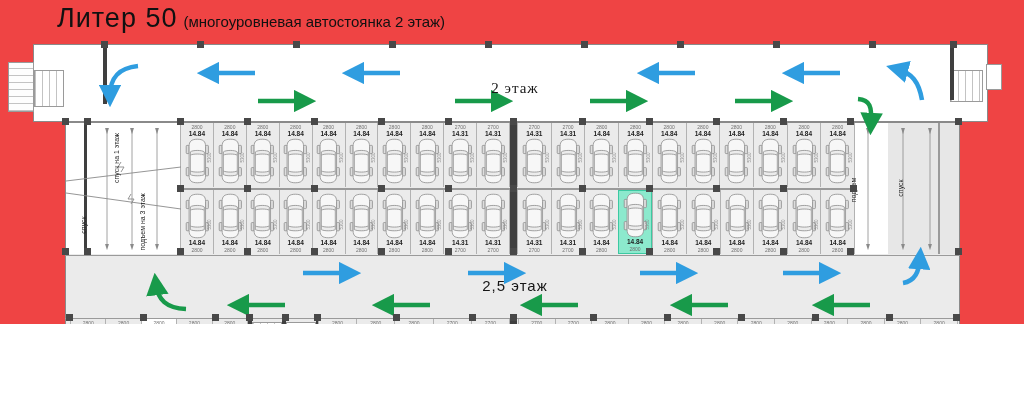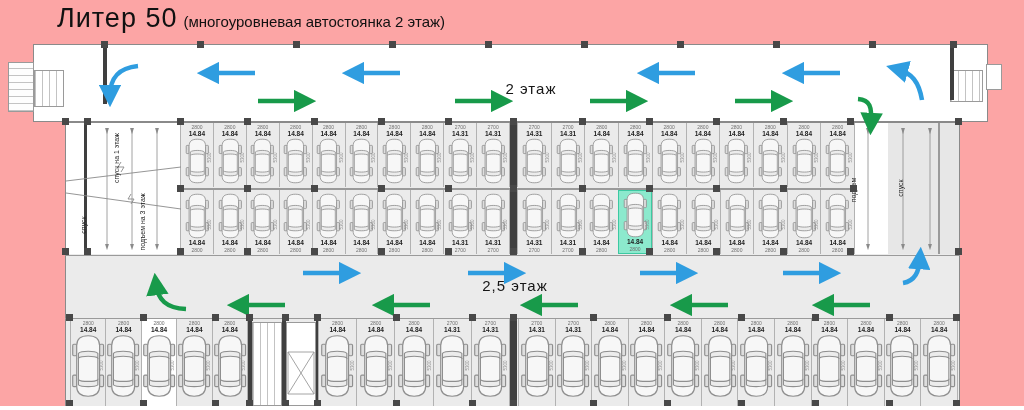--- a/index.html
+++ b/index.html
@@ -1,16 +1,16 @@
 <!DOCTYPE html>
 <html style="--blue: #2f9de0; --green: #189a4a; --hl: #8ce9cd; --hlb: #3cc9a2;"><head>
 <meta charset="utf-8">
 <style>
   html,body{margin:0;padding:0;background:#fff;}
-  #stage{position:relative;width:1024px;height:406px;background:#fca5a5;overflow:hidden;
+  #stage{position:relative;width:1024px;height:324px;background:#ef4444;overflow:hidden;
          font-family:"Liberation Sans",sans-serif;}
   
   #title{position:absolute;left:57px;top:3px;white-space:nowrap;color:#111;}
   #title .main{font-size:27px;font-weight:500;letter-spacing:1px;}
   #title .sub{font-size:15px;font-weight:400;margin-left:6px;}
   
   .rect{position:absolute;box-sizing:border-box;}
   #top-corridor{left:33px;top:44px;width:955px;height:78px;background:#fff;border:1px solid #8a8a8a;}
   #main-body{left:65px;top:122px;width:895px;height:286px;background:#ebebeb;border:1px solid #8a8a8a;}
   .whitezone{background:#fff;}
@@ -85,21 +85,21 @@
   <div class="rect darkwall" style="left:282px;top:320px;width:4px;height:88px;"></div>
   <div class="rect whitezone" style="left:286px;top:322px;width:30px;height:84px;border:1px solid #9a9a9a;"></div>
   <div class="rect darkwall" style="left:316px;top:320px;width:3px;height:88px;"></div>
 
   <div class="rlabel" style="left:86px;top:150px;width:70px;height:16px;">спуск на 1 этаж</div>
   <div class="rlabel" style="left:58px;top:217px;width:60px;height:16px;">спуск</div>
   <div class="rlabel" style="left:107px;top:214px;width:80px;height:16px;">подъем на 3 этаж</div>
   <div class="rlabel" style="left:828px;top:182px;width:60px;height:16px;">подъем</div>
   <div class="rlabel" style="left:875px;top:180px;width:60px;height:16px;">спуск</div>
 
-  <div class="lvl" style="left:476px;top:80px;width:110px;">2 этаж</div>
+  <div class="lvl" style="left:460px;top:80px;width:110px;font-family:Liberation Serif, serif;">2 этаж</div>
   <div class="lvl" style="left:455px;top:277px;width:120px;">2,5 этаж</div>
 
   <svg id="overlay" width="1024" height="410" xmlns="http://www.w3.org/2000/svg">
     <defs>
       <marker id="mb" markerWidth="5" markerHeight="5" refX="2.5" refY="2.5" orient="auto">
         <path d="M0,0 L5,2.5 L0,5 Z" fill="#2f9de0"></path>
       </marker>
       <marker id="mg" markerWidth="5" markerHeight="5" refX="2.5" refY="2.5" orient="auto">
         <path d="M0,0 L5,2.5 L0,5 Z" fill="#189a4a"></path>
       </marker>

